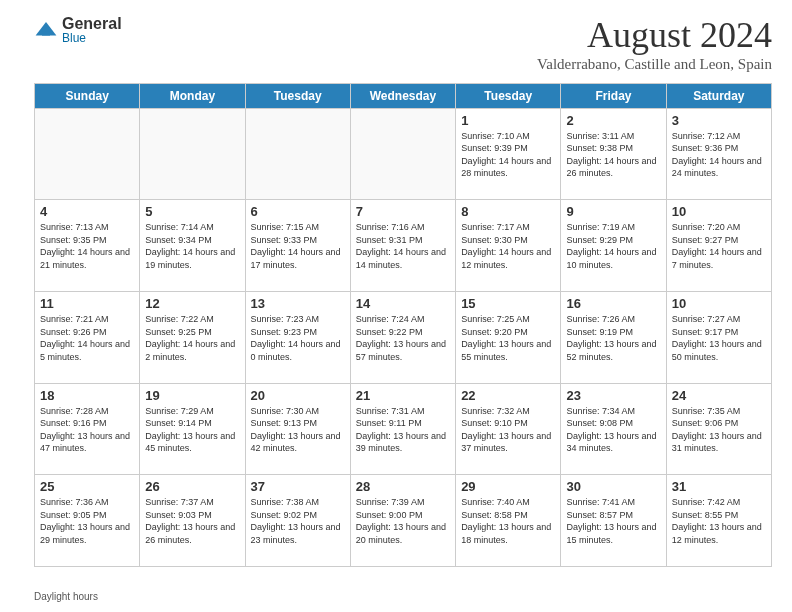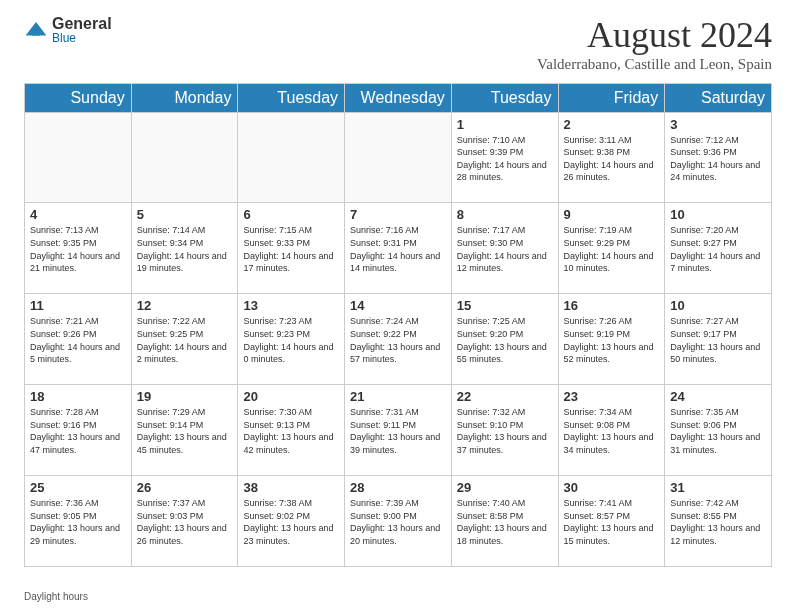--- a/index.html
+++ b/index.html
@@ -6,21 +6,21 @@
     body {
       font-family: Arial, sans-serif;
       background: #fff;
       width: 792px;
       height: 612px;
       overflow: hidden;
     }
     .page {
       width: 792px;
       height: 612px;
-      padding: 16px 20px 10px 24px;
+      padding: 16px 20px 10px 34px;
       display: flex;
       flex-direction: column;
     }
     .header {
       display: flex;
       justify-content: space-between;
       align-items: flex-start;
       margin-bottom: 10px;
     }
     .logo {
@@ -62,24 +62,24 @@
       color: #555;
     }
     .calendar {
       width: 100%;
       border-collapse: collapse;
       flex: 1;
     }
     .calendar th {
       background-color: #2980b9;
       color: #fff;
-      font-size: 16px;
-      font-weight: normal;
+      font-size: 12px;
+      font-weight: bold;
       padding: 5px 6px;
-      text-align: right;
+      text-align: center;
       border: 1px solid #ccc;
     }
     .calendar td {
       border: 1px solid #ccc;
       vertical-align: top;
       padding: 4px 5px;
       font-size: 9.5px;
       color: #333;
       background: #fff;
       width: calc(100% / 7);
@@ -332,21 +332,21 @@
 and 29 minutes.</div>
           </td>
           <td>
             <span class="day-number">26</span>
             <div class="day-info">Sunrise: 7:37 AM
 Sunset: 9:03 PM
 Daylight: 13 hours
 and 26 minutes.</div>
           </td>
           <td>
-            <span class="day-number">38</span>
+            <span class="day-number">37</span>
             <div class="day-info">Sunrise: 7:38 AM
 Sunset: 9:02 PM
 Daylight: 13 hours
 and 23 minutes.</div>
           </td>
           <td>
             <span class="day-number">28</span>
             <div class="day-info">Sunrise: 7:39 AM
 Sunset: 9:00 PM
 Daylight: 13 hours

